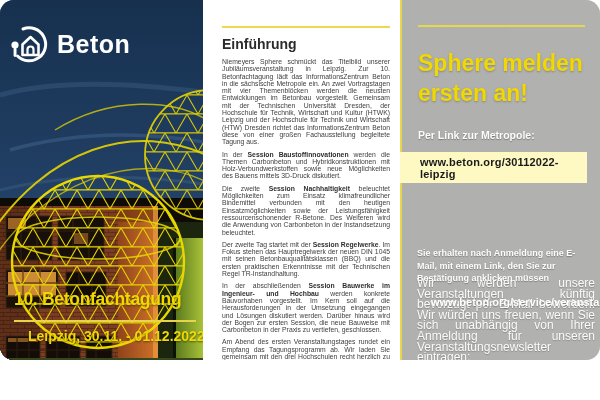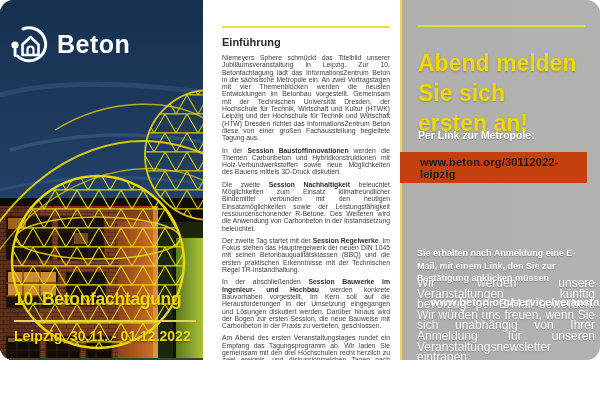--- a/index.html
+++ b/index.html
@@ -8,43 +8,43 @@
 
   
   .panel-cover{position:relative;width:203px;height:400px;overflow:hidden;background:#1d3a5a;}
   .panel-cover svg.scene{position:absolute;left:0;top:0;}
   .logo{position:absolute;left:10px;top:24px;display:flex;align-items:center;z-index:5;}
   .logo-text{color:#ffffff;font-size:25px;font-weight:bold;letter-spacing:.5px;margin-left:7px;}
   .cover-title{position:absolute;left:14px;top:289px;width:195px;color:#f0d800;
                font-size:17.5px;font-weight:bold;letter-spacing:-0.3px;z-index:5;
                text-shadow:0 1px 2px rgba(0,0,0,.45);white-space:nowrap;}
   .cover-rule{position:absolute;left:14px;top:320px;width:182px;height:2px;background:#e8d44a;z-index:5;}
-  .cover-date{position:absolute;left:14px;top:328px;color:#f0d800;font-size:14px;font-weight:bold;
+  .cover-date{position:absolute;left:28px;top:328px;color:#f0d800;font-size:14px;font-weight:bold;
               z-index:5;text-shadow:0 1px 2px rgba(0,0,0,.45);white-space:nowrap;}
 
   
   .panel-intro{width:197px;height:400px;background:#ffffff;box-sizing:border-box;
                padding:26px 10px 0 19px;}
   .intro-rule{width:100%;height:2px;background:#ecd94e;margin-bottom:8px;}
-  .intro-heading{font-size:11px;font-weight:bold;color:#2b2b2b;margin:0 0 6px 0;}
+  .intro-heading{font-size:14px;font-weight:bold;color:#2b2b2b;margin:0 0 6px 0;}
   .para{font-size:6.8px;line-height:7.3px;color:#3d3d3d;text-align:justify;
         margin:0 0 5px 0;hyphens:auto;}
   .para b{color:#2e2e2e;}
   .intro-closing{font-size:6.8px;color:#3d3d3d;margin-top:10px;}
 
   
   .panel-register{position:relative;width:200px;height:400px;background:#b4b4b4;overflow:hidden;}
   .panel-register .grain{position:absolute;left:0;top:0;pointer-events:none;}
   .reg-edge{position:absolute;left:0;top:0;width:2px;height:400px;background:#e6d84a;z-index:3;}
   .reg-toprule{position:absolute;left:18px;top:25px;width:167px;height:1.6px;background:#e6d84a;z-index:3;}
   .reg-heading{position:absolute;left:18px;top:33px;color:#f0d800;font-size:23px;line-height:30px;
                font-weight:bold;z-index:3;text-shadow:0 1px 2px rgba(60,60,60,.35);}
   .reg-linklabel{position:absolute;left:18px;top:129px;color:#fdfdfd;font-size:10.5px;font-weight:bold;
                  z-index:3;text-shadow:0 1px 1px rgba(0,0,0,.3);}
-  .reg-urlbox{position:absolute;left:0;top:152px;width:187px;height:31px;background:#c2410c;
+  .reg-urlbox{position:absolute;left:0;top:152px;width:187px;height:31px;background:#fef9c3;
               display:flex;align-items:center;z-index:3;}
   .reg-urlbox span{color:#1a1a1a;font-size:11px;font-weight:bold;margin-left:20px;letter-spacing:.2px;}
   .reg-confirm{position:absolute;left:17px;top:199px;width:168px;color:#fdfdfd;font-size:9px;
                line-height:12.5px;font-weight:bold;z-index:3;text-shadow:0 1px 1px rgba(0,0,0,.28);margin-top:48px;}
   .reg-news{position:absolute;left:17px;top:266px;width:178px;color:#fbfbfb;font-size:12px;
             line-height:10.6px;text-align:justify;z-index:3;text-shadow:0 1px 1px rgba(0,0,0,.22);}
   .reg-newsurl{position:absolute;left:31px;top:296px;width:180px;color:#ffffff;font-size:11px;
                font-weight:bold;z-index:3;text-shadow:0 1px 1px rgba(0,0,0,.25);}
   .reg-botrule{position:absolute;left:8px;top:361px;width:180px;height:1.4px;background:#e6d84a;z-index:3;}
   .reg-privacy{position:absolute;left:8px;top:366px;width:172px;color:#55554a;font-size:5.3px;
@@ -178,22 +178,21 @@
         <feTurbulence type="fractalNoise" baseFrequency="0.55" numOctaves="3" seed="7"></feTurbulence>
         <feColorMatrix type="matrix" values="0 0 0 0 0.42  0 0 0 0 0.42  0 0 0 0 0.40  0.9 0.9 0.9 0 0"></feColorMatrix>
       </filter>
       <rect width="200" height="400" filter="url(#grainf)" opacity=".5"></rect>
     </svg>
 
     <div class="reg-edge"></div>
     <div class="reg-toprule"></div>
 
     <h1 class="reg-heading">
-      <div>Abend melden</div>
-      <div>Sie sich</div>
+      <div>Sphere melden</div>
       <div>ersten an!</div>
     </h1>
 
     <div class="reg-linklabel">Per Link zur Metropole:</div>
 
     <div class="reg-urlbox">
       <span>www.beton.org/30112022-leipzig</span>
     </div>
 
     <p class="reg-confirm">Sie erhalten nach Anmeldung eine E-Mail, mit einem Link, den Sie zur Bestätigung anklicken müssen</p>

